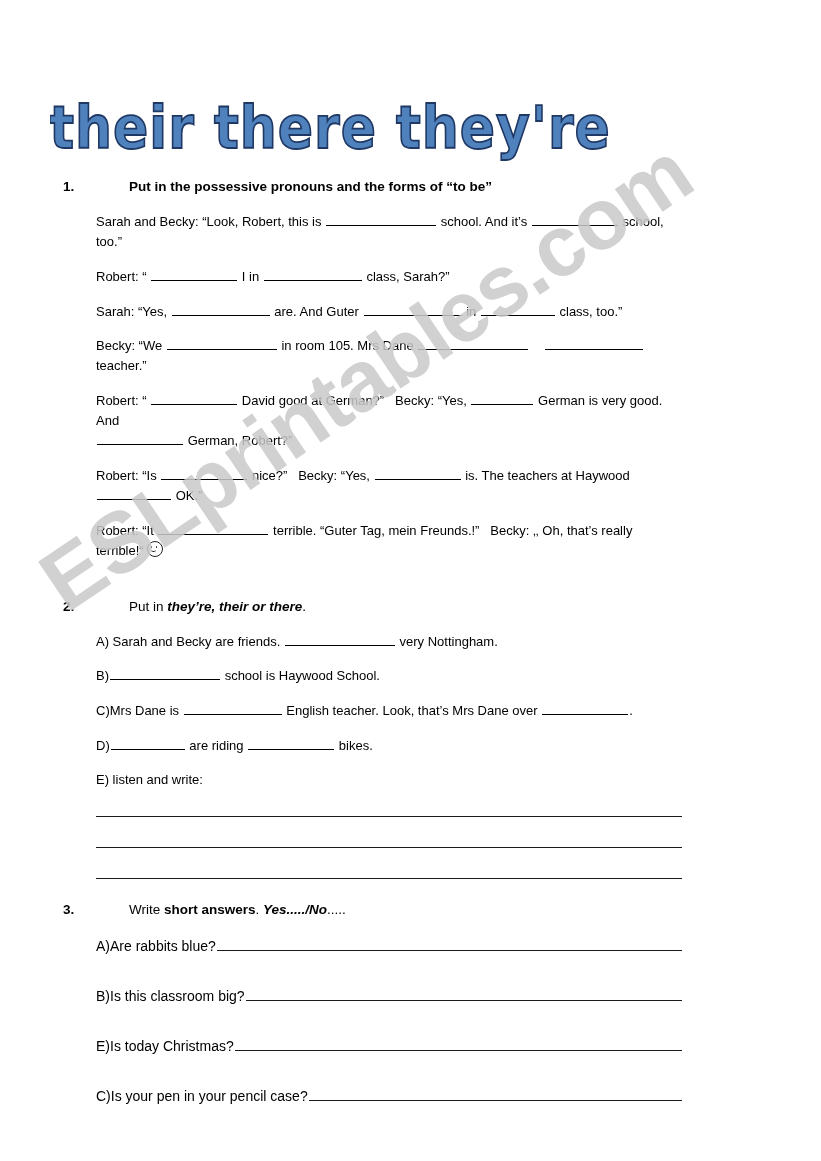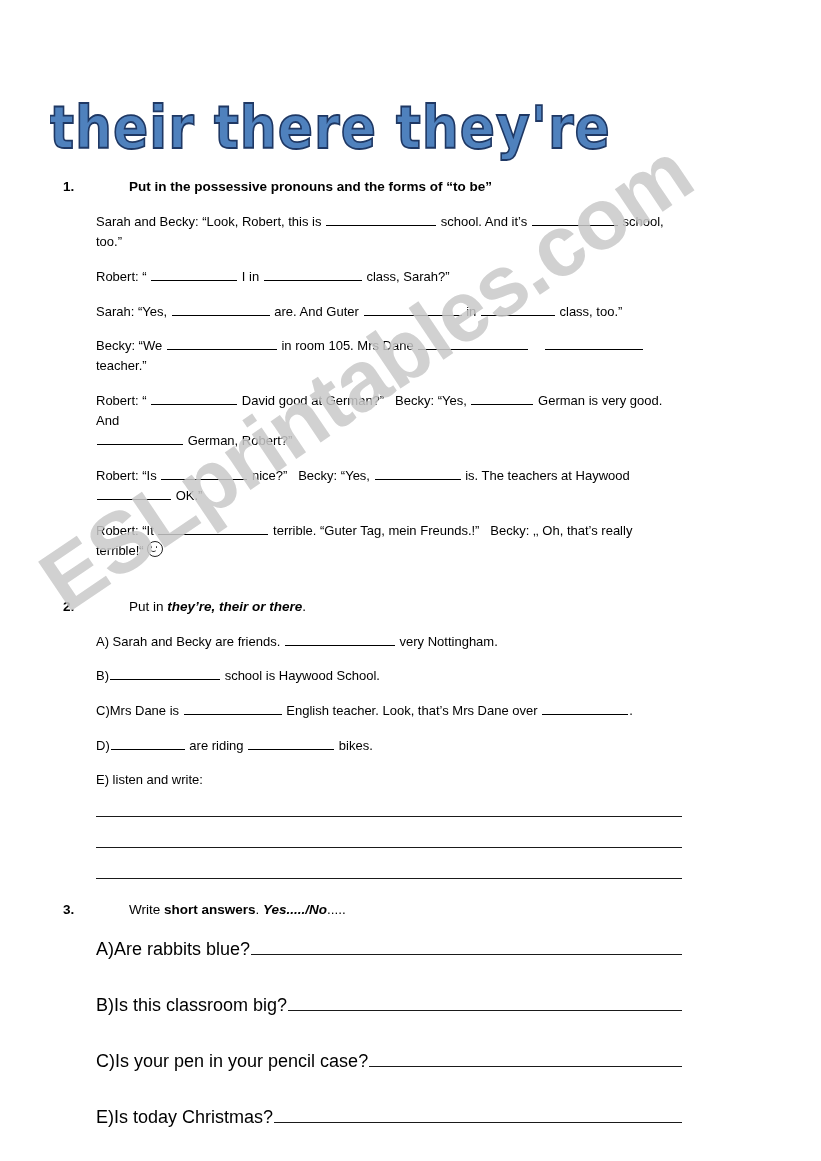--- a/index.html
+++ b/index.html
@@ -131,21 +131,21 @@
 
   .rule {
     height: 0;
     border-bottom: 1.3px solid #1a1a1a;
     margin: 0 0 30px 0;
   }
   .rules-group { margin-top: 26px; }
   .rules-group .rule:last-child { margin-bottom: 0; }
 
   .qline {
-    font-size: 18px;
+    font-size: 14px;
     color: #000;
     line-height: 1.5;
     margin: 0 0 29px 0;
     white-space: nowrap;
     display: flex;
     align-items: baseline;
   }
   .qline .q { flex: 0 0 auto; }
   .qline .fill {
     flex: 1 1 auto;
@@ -310,25 +310,25 @@
         <span class="q">A)Are rabbits blue?</span>
         <span class="fill"></span>
       </div>
 
       <div class="qline">
         <span class="q">B)Is this classroom big?</span>
         <span class="fill"></span>
       </div>
 
       <div class="qline">
+        <span class="q">E)Is today Christmas?</span>
+        <span class="fill"></span>
+      </div>
+
+      <div class="qline">
         <span class="q">C)Is your pen in your pencil case?</span>
         <span class="fill"></span>
       </div>
 
-      <div class="qline">
-        <span class="q">E)Is today Christmas?</span>
-        <span class="fill"></span>
-      </div>
-
     </div>
 
   </div>
 </div>
 
 </body></html>

